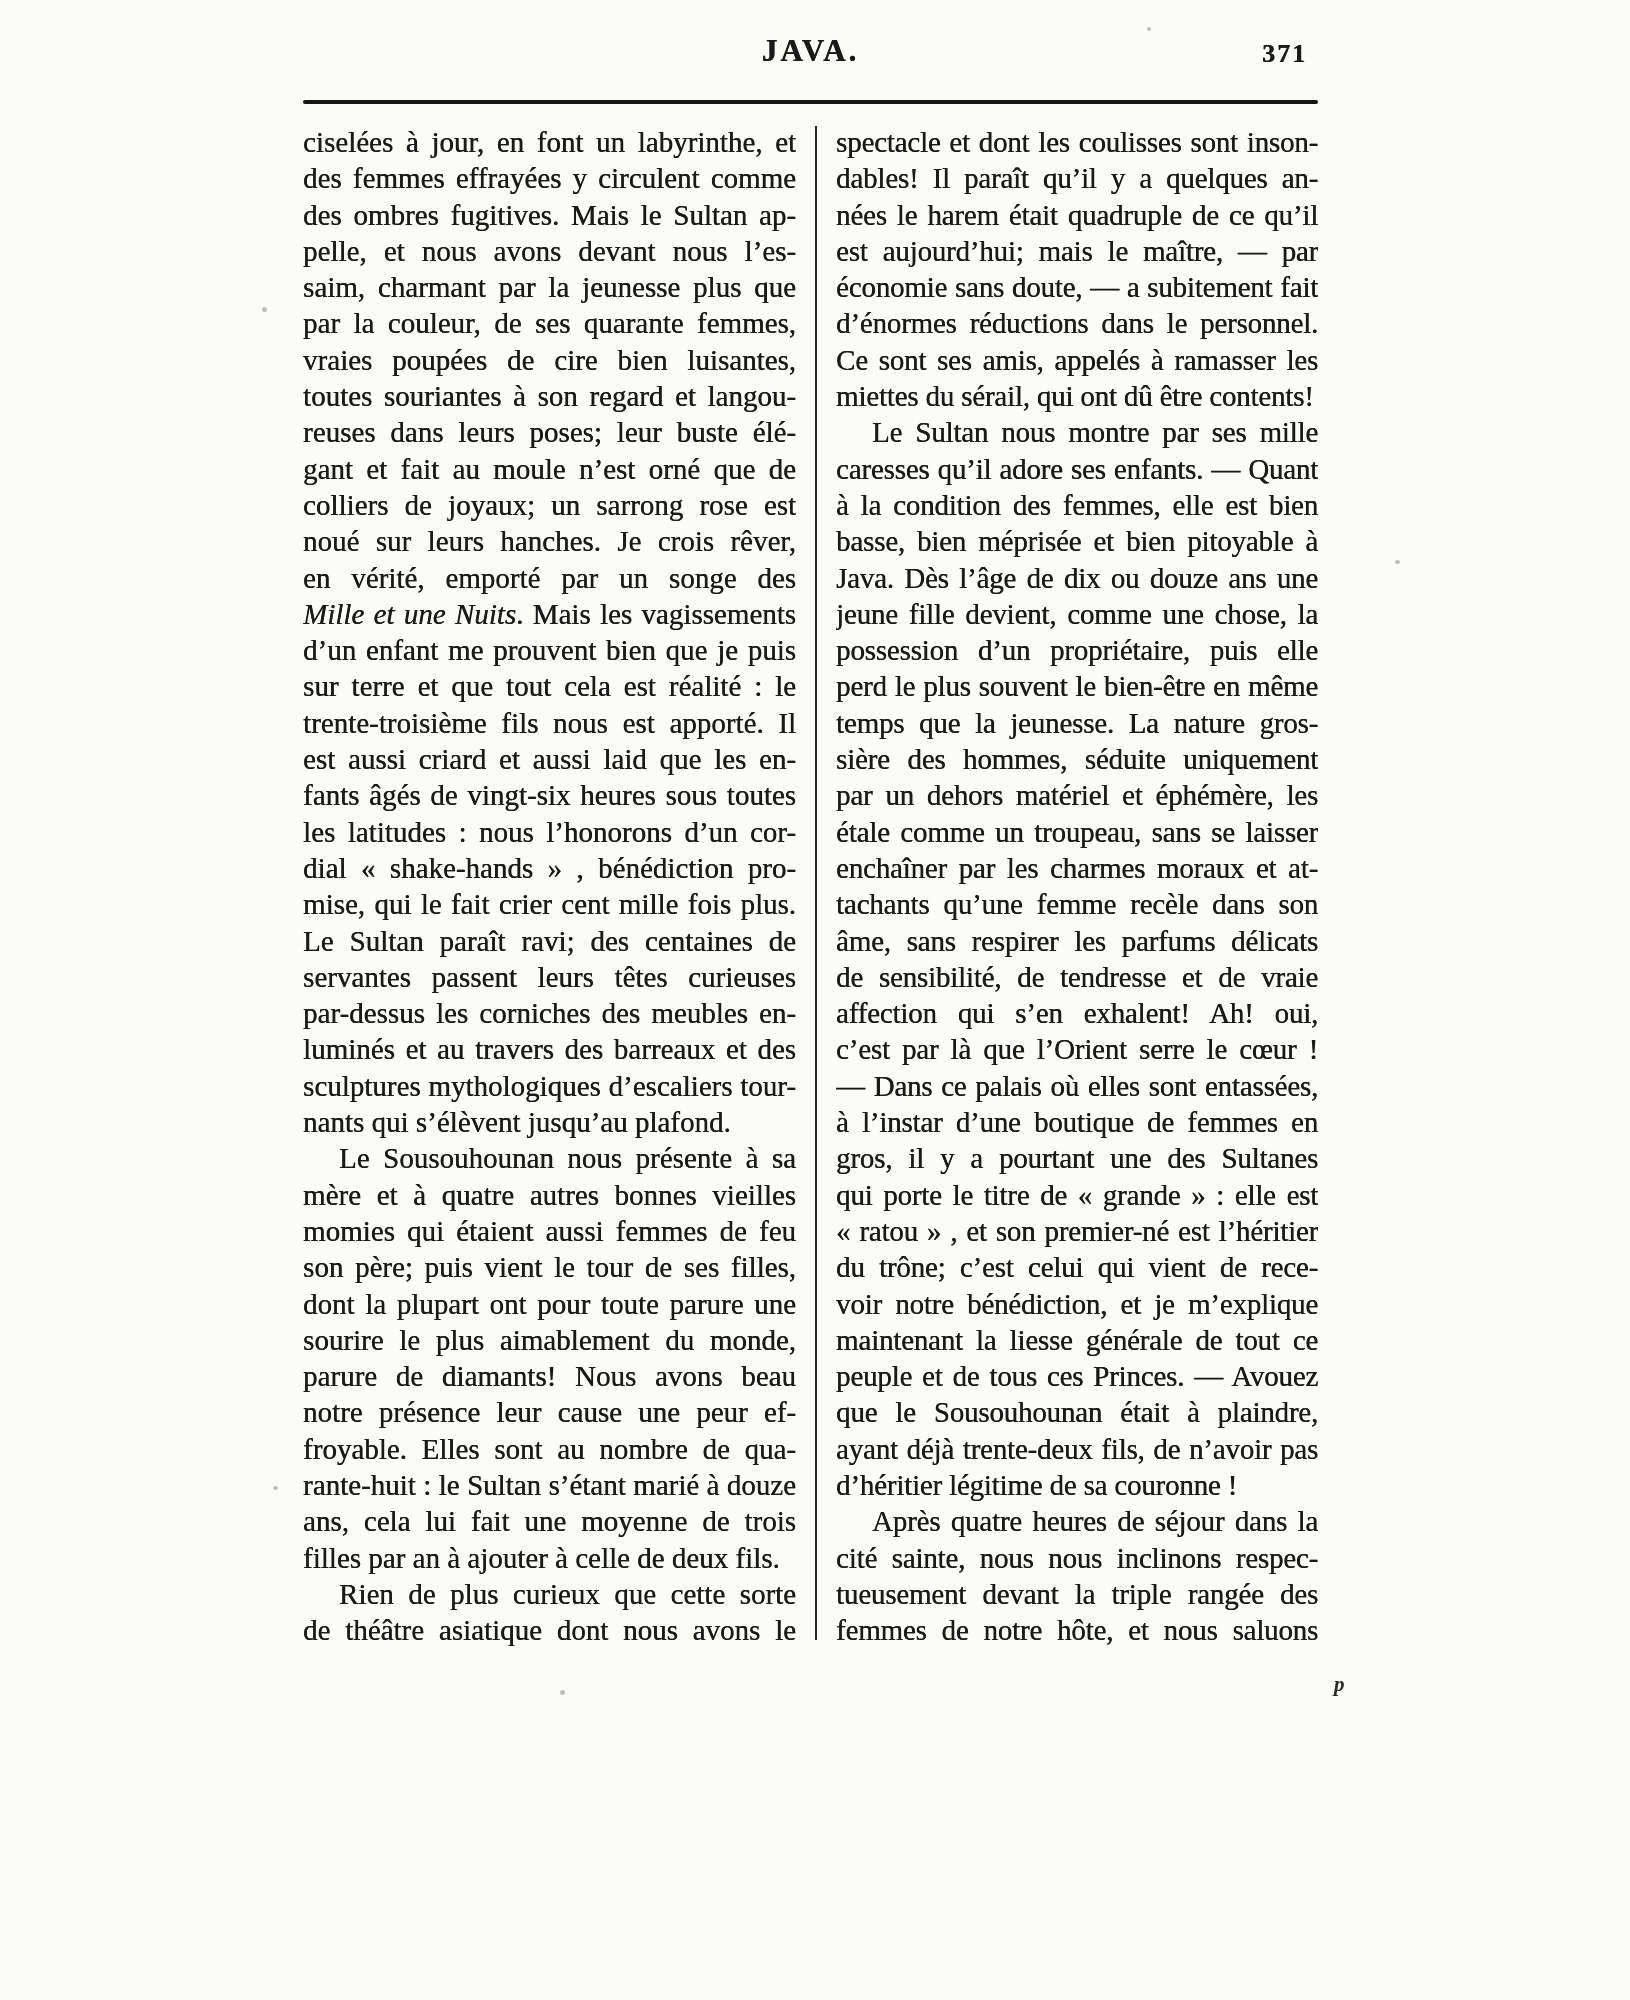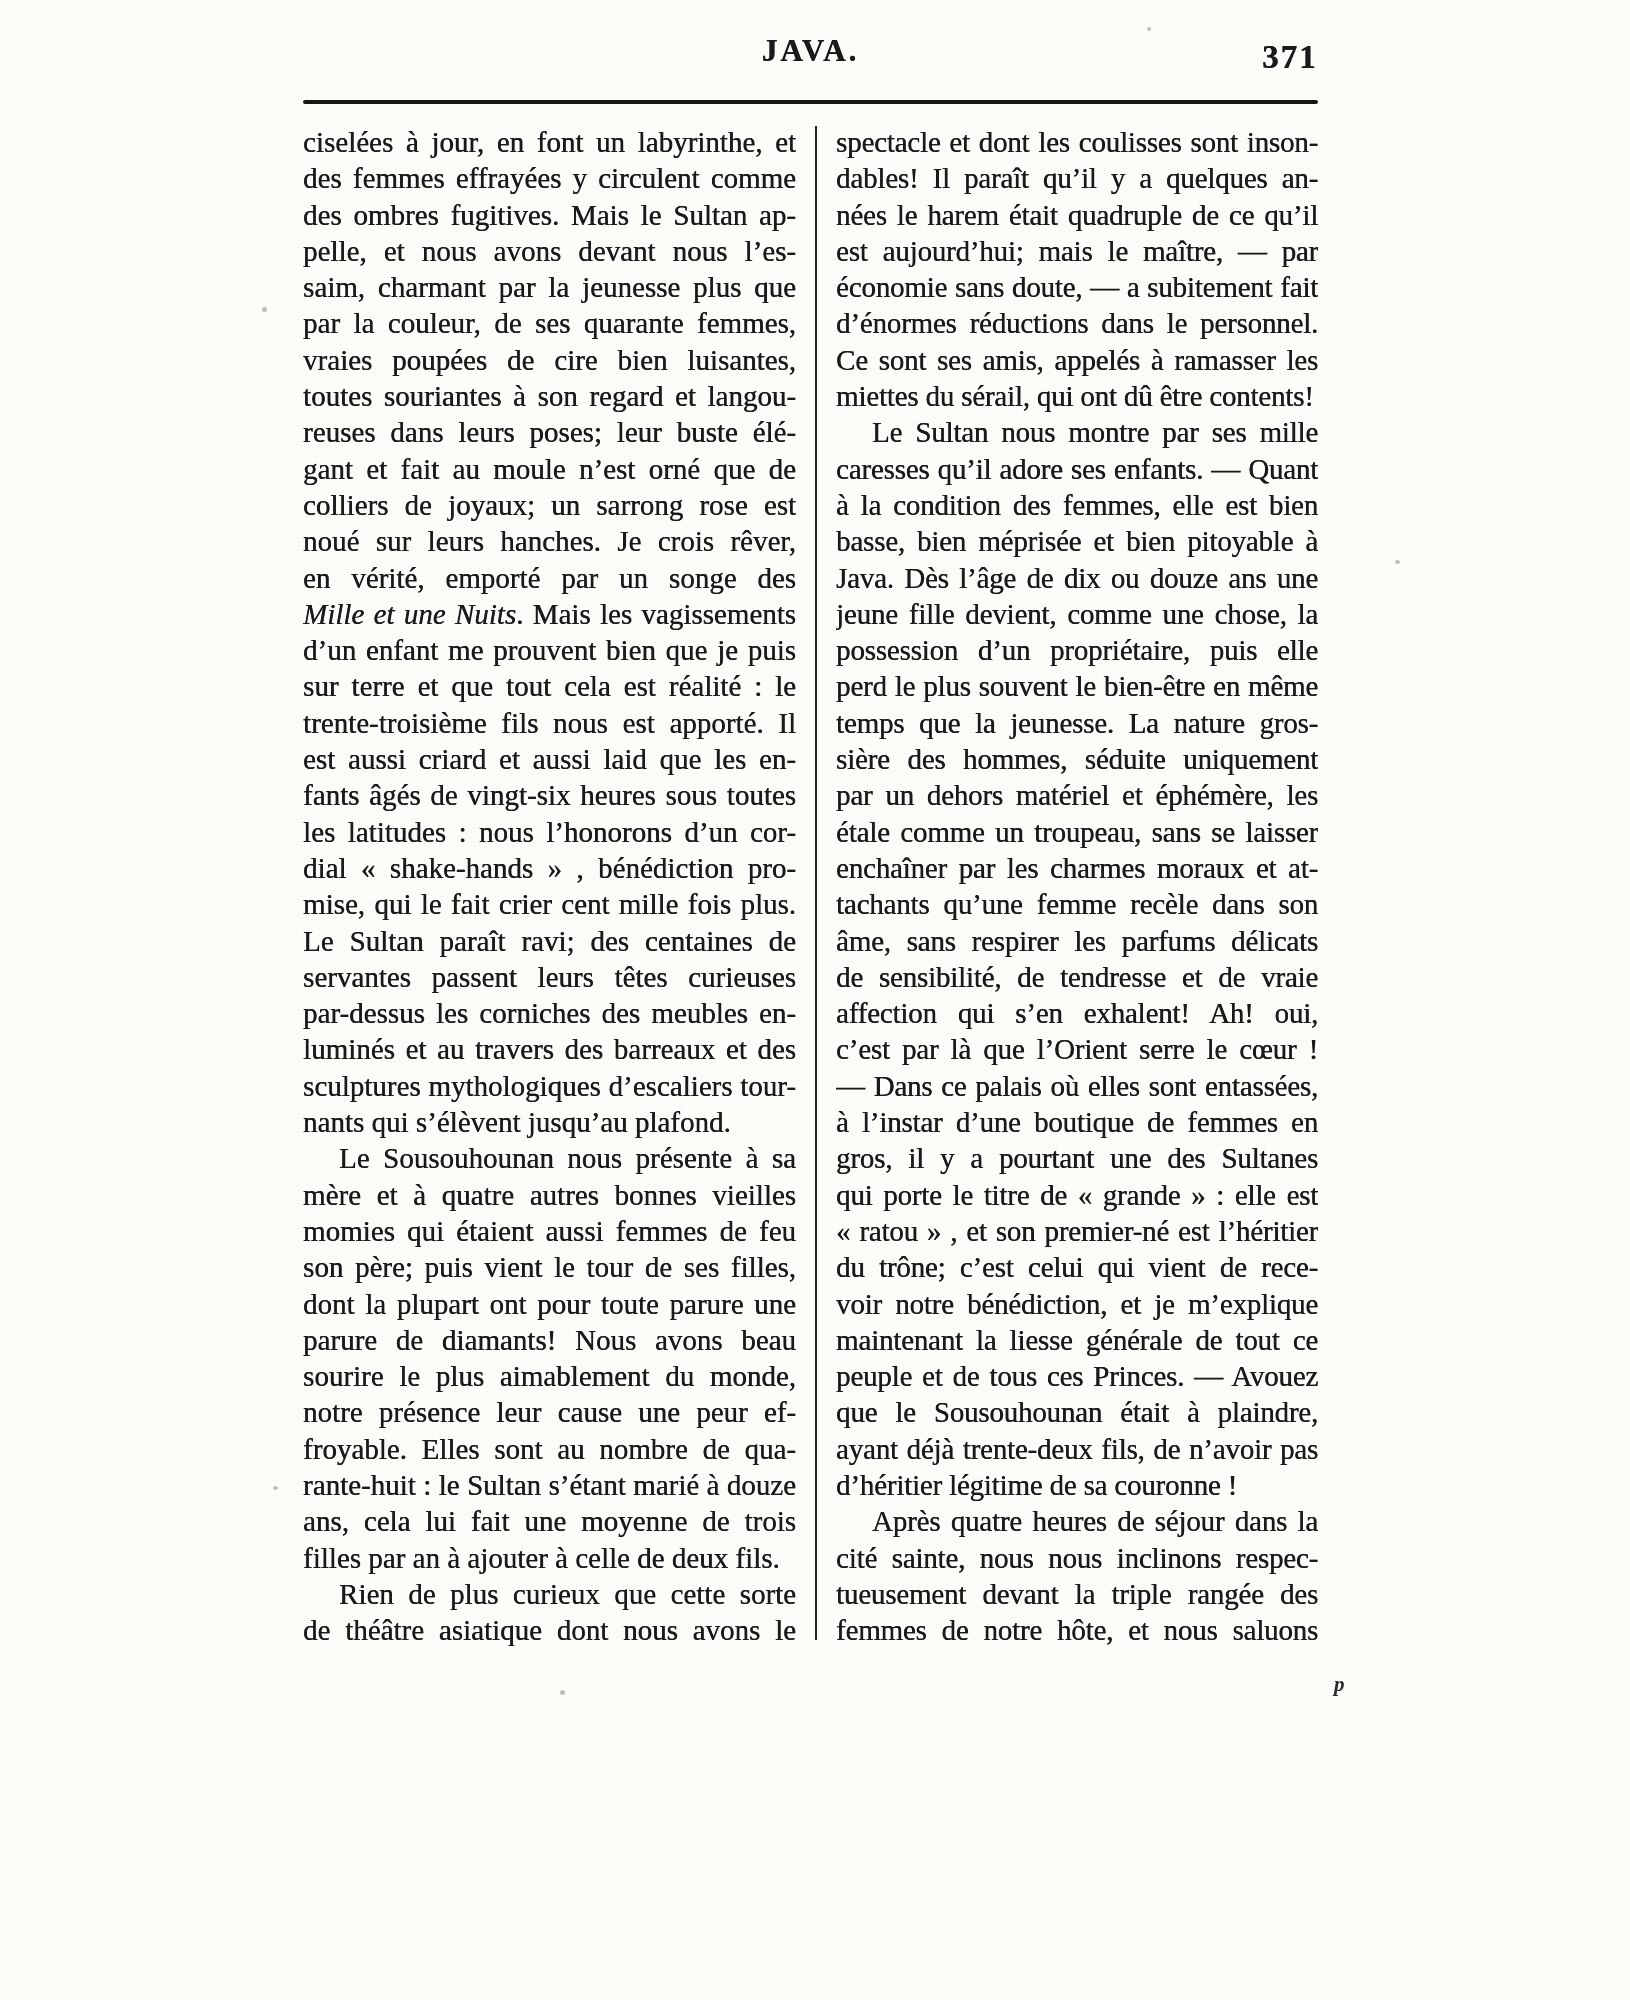--- a/index.html
+++ b/index.html
@@ -12,21 +12,21 @@
     -webkit-font-smoothing:antialiased;
   }
   .page{position:absolute;inset:0;}
   .running-title{
     position:absolute;top:33px;left:303px;width:1015px;
     text-align:center;font-size:31px;font-weight:bold;letter-spacing:3px;
     text-shadow:0.4px 0 0 currentColor;
   }
   .page-number{
     position:absolute;top:39px;left:1262px;width:70px;
-    font-size:33px;font-weight:bold;letter-spacing:2px;
+    font-size:26px;font-weight:bold;letter-spacing:2px;
     text-shadow:0.4px 0 0 currentColor;
   }
   .head-rule{
     position:absolute;top:100px;left:303px;width:1015px;height:4px;
     background:#161616;border-radius:2px;
   }
   .column-divider{
     position:absolute;top:126px;left:815px;width:2px;height:1514px;
     background:#242424;
   }
@@ -85,22 +85,22 @@
       <div class="line">servantes passent leurs têtes curieuses</div>
       <div class="line">par-dessus les corniches des meubles en-</div>
       <div class="line">luminés et au travers des barreaux et des</div>
       <div class="line">sculptures mythologiques d’escaliers tour-</div>
       <div class="line pend">nants qui s’élèvent jusqu’au plafond.</div>
       <div class="line indent">Le Sousouhounan nous présente à sa</div>
       <div class="line">mère et à quatre autres bonnes vieilles</div>
       <div class="line">momies qui étaient aussi femmes de feu</div>
       <div class="line">son père; puis vient le tour de ses filles,</div>
       <div class="line">dont la plupart ont pour toute parure une</div>
+      <div class="line">sourire le plus aimablement du monde,</div>
       <div class="line">parure de diamants! Nous avons beau</div>
-      <div class="line">sourire le plus aimablement du monde,</div>
       <div class="line">notre présence leur cause une peur ef-</div>
       <div class="line">froyable. Elles sont au nombre de qua-</div>
       <div class="line">rante-huit : le Sultan s’étant marié à douze</div>
       <div class="line">ans, cela lui fait une moyenne de trois</div>
       <div class="line pend">filles par an à ajouter à celle de deux fils.</div>
       <div class="line indent">Rien de plus curieux que cette sorte</div>
       <div class="line">de théâtre asiatique dont nous avons le</div>
     </div>
   <div class="col col-right">
       <div class="line">spectacle et dont les coulisses sont inson-</div>

